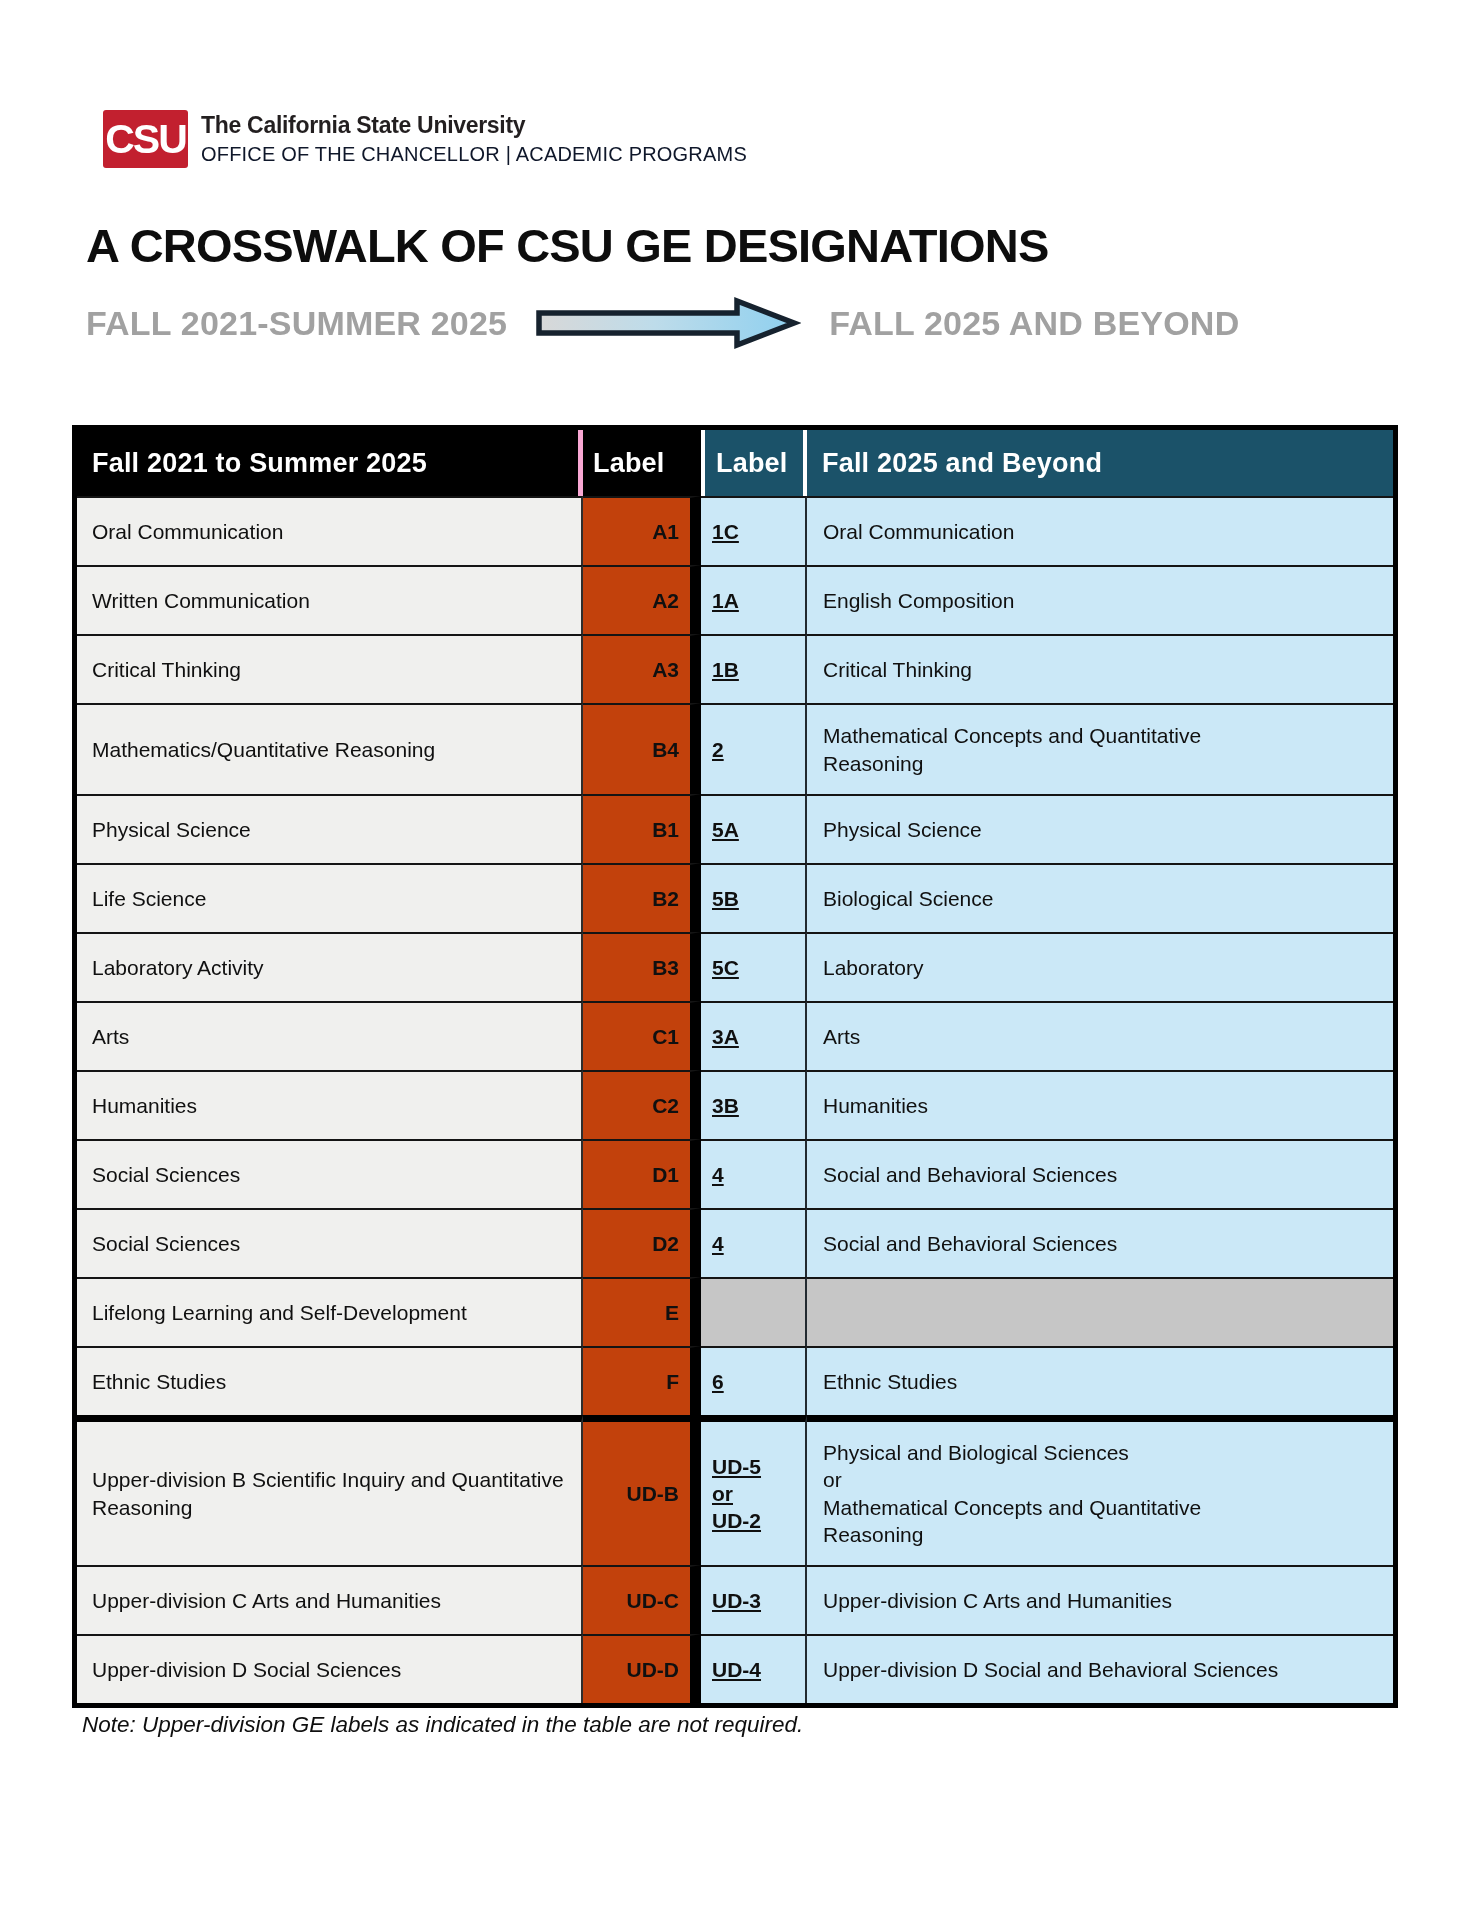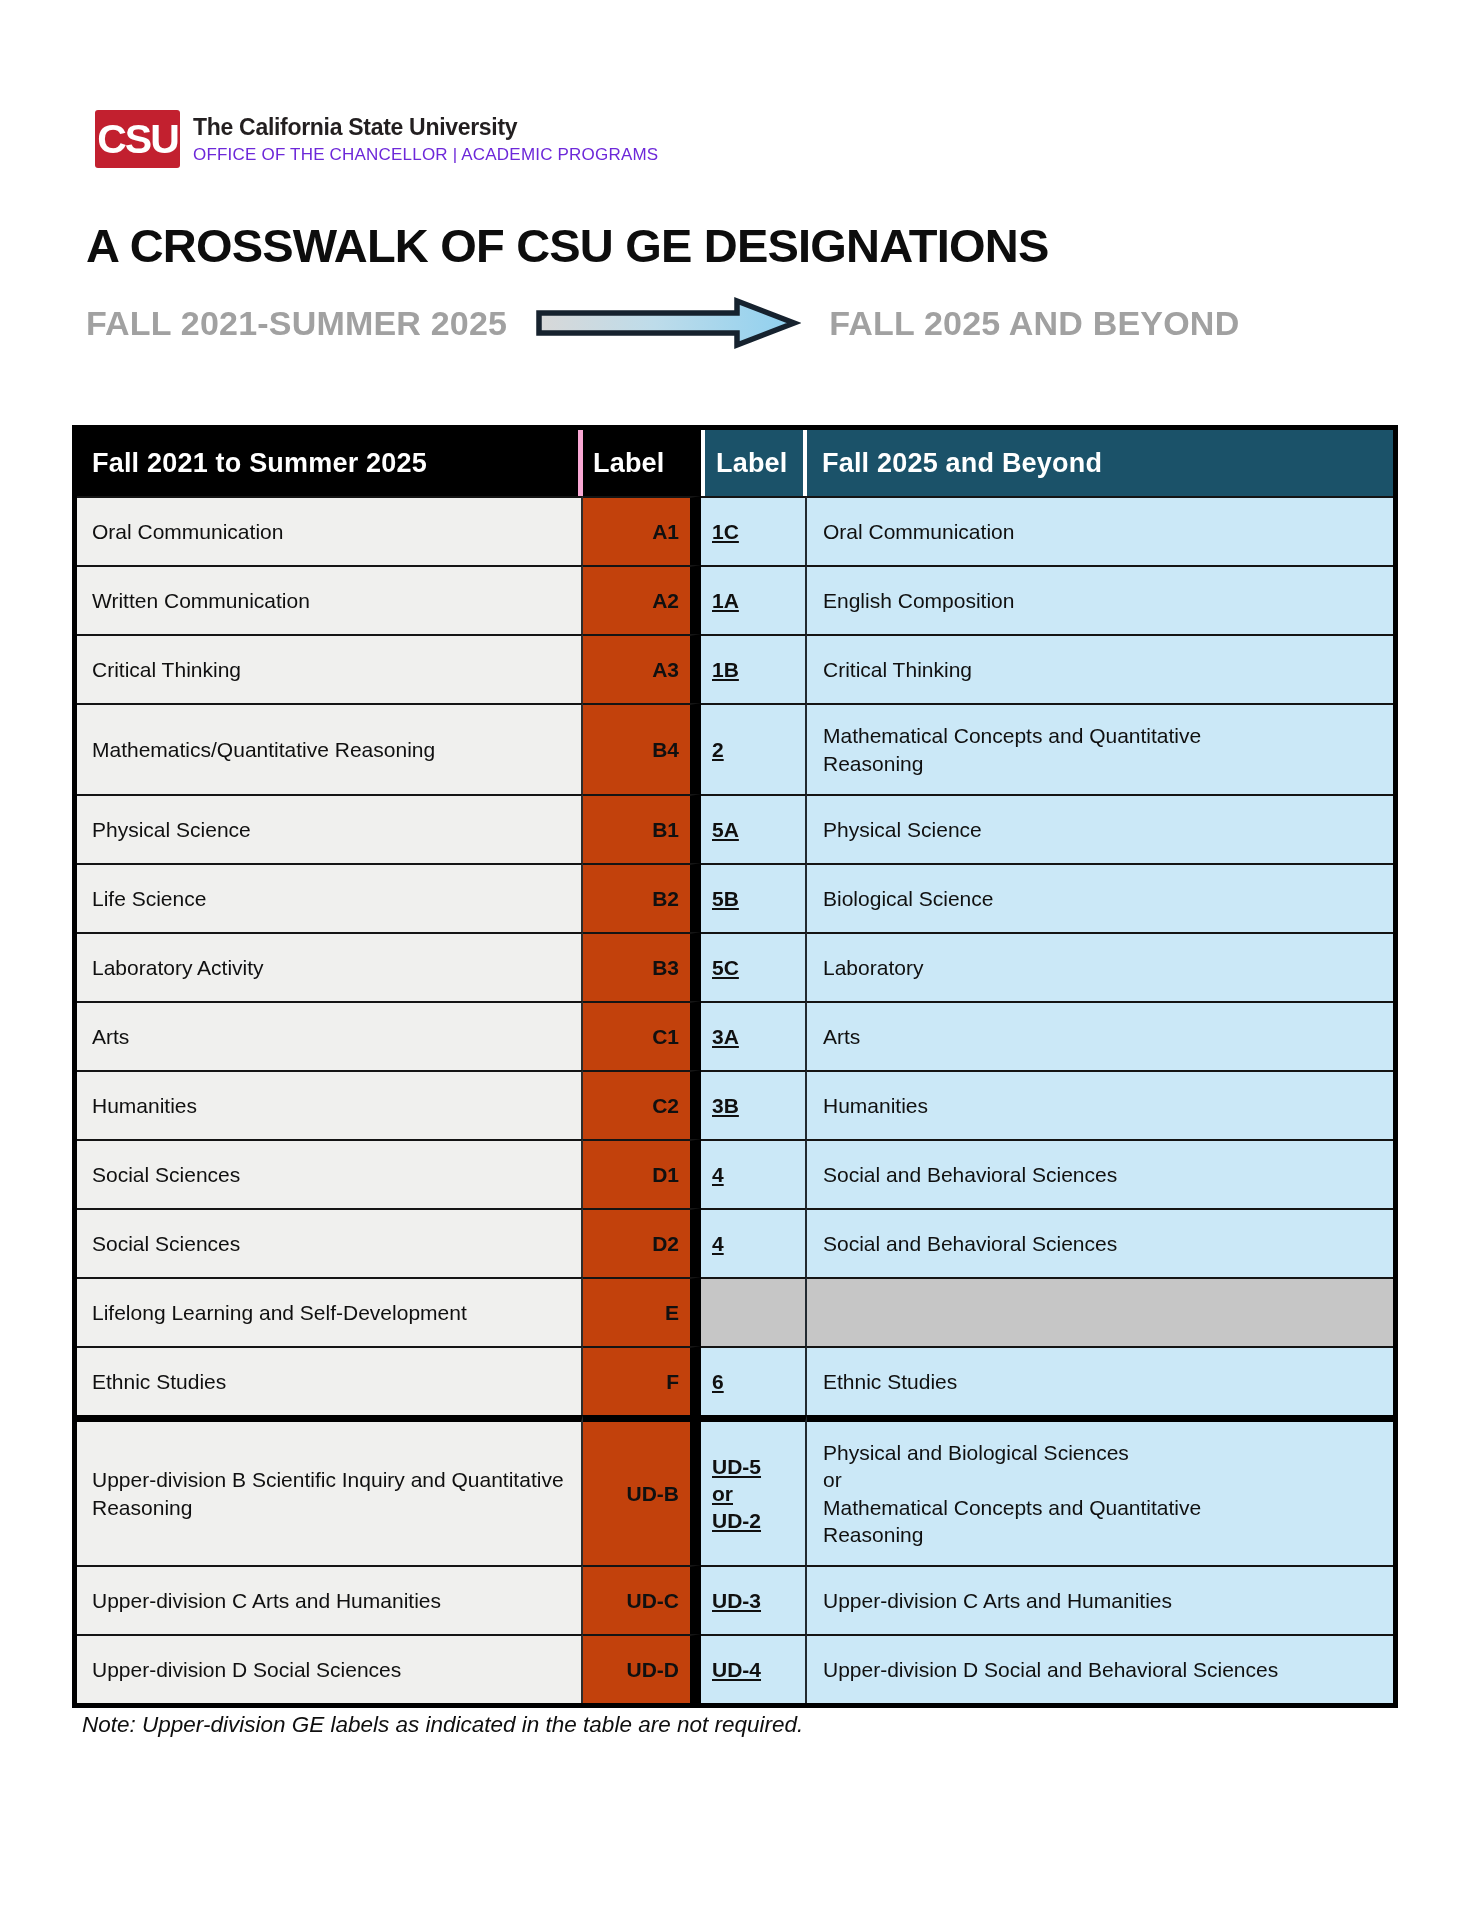--- a/index.html
+++ b/index.html
@@ -7,37 +7,37 @@
   body {
     width: 1484px; height: 1920px;
     position: relative;
     font-family: "Liberation Sans", sans-serif;
     color: #101010;
     overflow: hidden;
   }
 
   
   .logo-row {
-    position: absolute; left: 95px; top: 110px;
+    position: absolute; left: 103px; top: 110px;
     display: flex; align-items: center; gap: 13px;
   }
   .logo-mark {
     width: 85px; height: 58px;
     background: #C2202F;
     color: #ffffff;
     display: flex; align-items: center; justify-content: center;
     font-size: 41px; font-weight: 700; letter-spacing: -2px;
     border-radius: 3px;
     transform-origin: left center;
   }
   .logo-name {
     font-size: 23px; font-weight: 700; color: #231f20; letter-spacing: -0.3px;
   }
   .logo-sub {
-    font-size: 17px; color: #6d28d9; margin-top: 4px; letter-spacing: 0.2px;
+    font-size: 20px; color: #0f172a; margin-top: 4px; letter-spacing: 0.2px;
   }
 
   
   .page-title {
     position: absolute; left: 86px; top: 218px;
     font-size: 47px; font-weight: 700; color: #0d0d0d; letter-spacing: -0.8px;
   }
   .subtitle-row {
     position: absolute; left: 86px; top: 296px;
     display: flex; align-items: center; gap: 28px;

